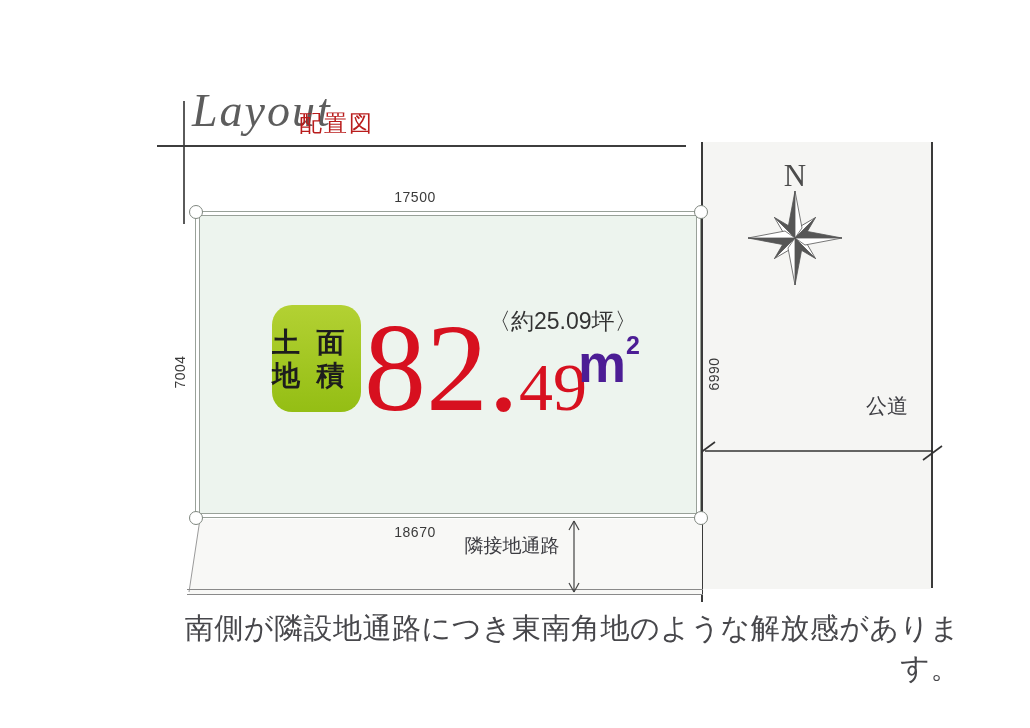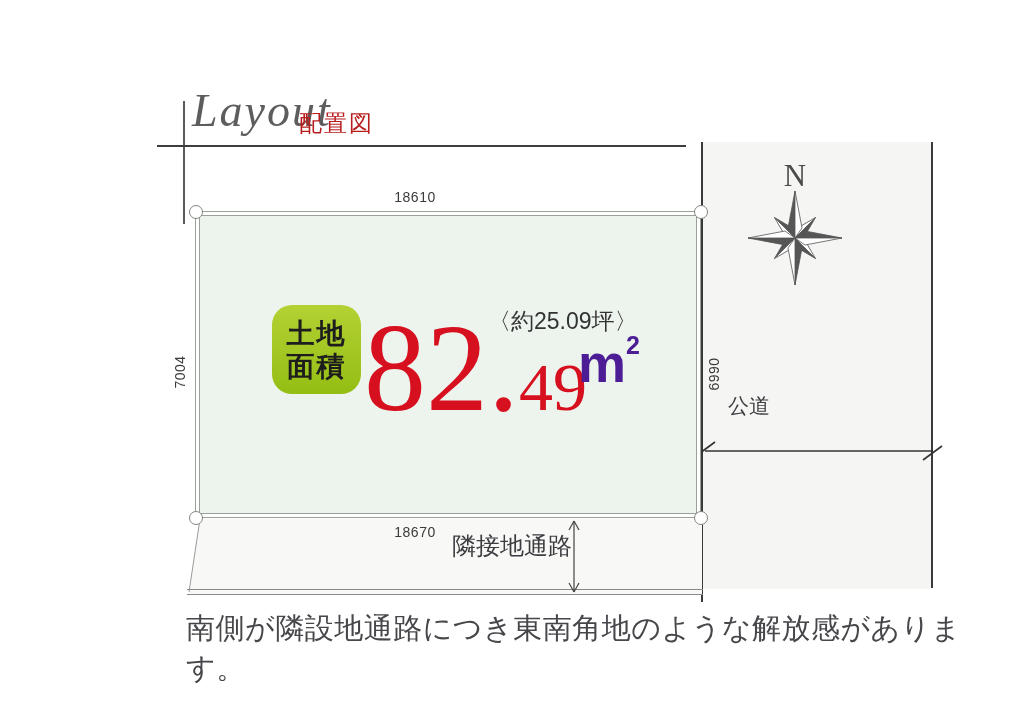--- a/index.html
+++ b/index.html
@@ -24,21 +24,21 @@
   .title-jp{position:absolute;left:299px;top:108px;font-family:"Liberation Serif",serif;
     font-size:23px;color:#b91c1c;letter-spacing:2px;}
 
   
   .road-area{position:absolute;left:703px;top:142px;width:228px;height:447px;background:var(--road-fill);}
   .road-line-left{position:absolute;left:701px;top:142px;width:2px;height:460px;background:var(--line-dark);}
   .road-line-right{position:absolute;left:931px;top:142px;width:2px;height:446px;background:var(--line-dark);}
   .compass-n{position:absolute;left:770px;top:158px;width:50px;text-align:center;
     font-family:"Liberation Serif",serif;font-size:31px;color:#4c4c4c;}
   .compass{position:absolute;left:745px;top:184px;}
-  .road-label{position:absolute;left:728px;top:394px;width:180px;text-align:left;
+  .road-label{position:absolute;left:728px;top:394px;width:180px;text-align:right;
     font-family:"Liberation Serif",serif;font-size:21px;line-height:25px;color:var(--text-dark);}
   .road-dim{position:absolute;left:690px;top:436px;}
 
   
   .plot{position:absolute;left:195px;top:211px;width:506px;height:307px;
     border:1px solid var(--line-gray);background:#fff;}
   .plot-inner{position:absolute;left:3px;top:3px;right:3px;bottom:3px;
     border:1px solid var(--line-gray);background:var(--plot-fill);}
   .corner{position:absolute;width:14px;height:14px;border-radius:50%;
     background:#fff;border:1.5px solid #7f877f;}
@@ -47,47 +47,47 @@
 
   .dim{position:absolute;font-size:14px;color:#3a3a3a;letter-spacing:0.5px;}
   .dim-top{left:375px;top:189px;width:80px;text-align:center;}
   .dim-bottom{left:375px;top:524px;width:80px;text-align:center;}
   .dim-rot{width:40px;height:40px;display:flex;align-items:center;justify-content:center;}
   .dim-left{left:160px;top:352px;}
   .dim-right{left:694px;top:354px;}
   .dim-rot span{transform:rotate(-90deg);white-space:nowrap;}
 
   
-  .area-badge{position:absolute;left:272px;top:305px;width:89px;height:89px;border-radius:20px;
+  .area-badge{position:absolute;left:272px;top:305px;width:89px;height:107px;border-radius:20px;
     background:linear-gradient(180deg,var(--badge-green-top),var(--badge-green-bottom));
-    display:flex;flex-direction:column;align-items:center;justify-content:center;
+    display:flex;align-items:center;justify-content:center;
     font-family:"Liberation Sans",sans-serif;font-weight:bold;font-size:28px;line-height:33px;
     color:#1d1d1d;letter-spacing:2px;}
   .area-number{position:absolute;left:364px;top:280px;display:flex;align-items:baseline;
     font-family:"Liberation Serif",serif;color:var(--accent-red);white-space:nowrap;}
   .area-number .big{font-size:124px;line-height:1;margin-top:27px;}
   .area-number .small{font-size:68px;line-height:1;}
   .area-tsubo{position:absolute;left:488px;top:306px;font-size:23px;color:#333;
     font-family:"Liberation Sans",sans-serif;}
   .area-unit{position:absolute;left:578px;top:331px;color:#4c1d95;
     font-family:"Liberation Sans",sans-serif;}
   .area-unit .base{font-size:54px;line-height:1;font-weight:bold;}
   .area-unit .sup{font-size:25px;font-weight:bold;vertical-align:28px;}
 
   
   .passage-svg{position:absolute;left:180px;top:515px;}
   .passage-line1{position:absolute;left:187px;top:589px;width:516px;height:1px;background:#8a8a8a;}
   .passage-line2{position:absolute;left:187px;top:594px;width:516px;height:1px;background:#8a8a8a;}
   .passage-label{position:absolute;left:428px;top:533px;width:168px;text-align:center;
-    font-family:"Liberation Serif",serif;font-size:24px;line-height:26px;color:var(--text-dark);}
+    font-family:"Liberation Serif",serif;font-size:19px;line-height:26px;color:var(--text-dark);}
   .passage-arrow{position:absolute;left:560px;top:516px;}
 
   
-  .caption{position:absolute;left:170px;top:609px;width:790px;text-align:left;
-    font-family:Liberation Serif, serif;font-size:29px;color:#47474b;letter-spacing:0.5px;margin-left:16px;}
+  .caption{position:absolute;left:170px;top:609px;width:790px;text-align:right;
+    font-family:Liberation Serif, serif;font-size:29px;color:#47474b;letter-spacing:0.5px;}
 </style>
 </head>
 <body>
 
 <div class="canvas">
 
   <div class="title-vline"></div>
   <div class="title-script">Layout</div>
   <div class="title-jp">配置図</div>
   <div class="title-hline"></div>
@@ -164,21 +164,21 @@
   </svg>
 
   <div class="plot">
     <div class="plot-inner"></div>
     <div class="corner tl"></div>
     <div class="corner tr"></div>
     <div class="corner bl"></div>
     <div class="corner br"></div>
   </div>
 
-  <div class="dim dim-top">18610</div>
+  <div class="dim dim-top">17500</div>
   <div class="dim dim-bottom">18670</div>
   <div class="dim dim-rot dim-left">
     <span>7004</span>
   </div>
   <div class="dim dim-rot dim-right">
     <span>6990</span>
   </div>
 
   <div class="area-badge">
     <div>土地</div>

